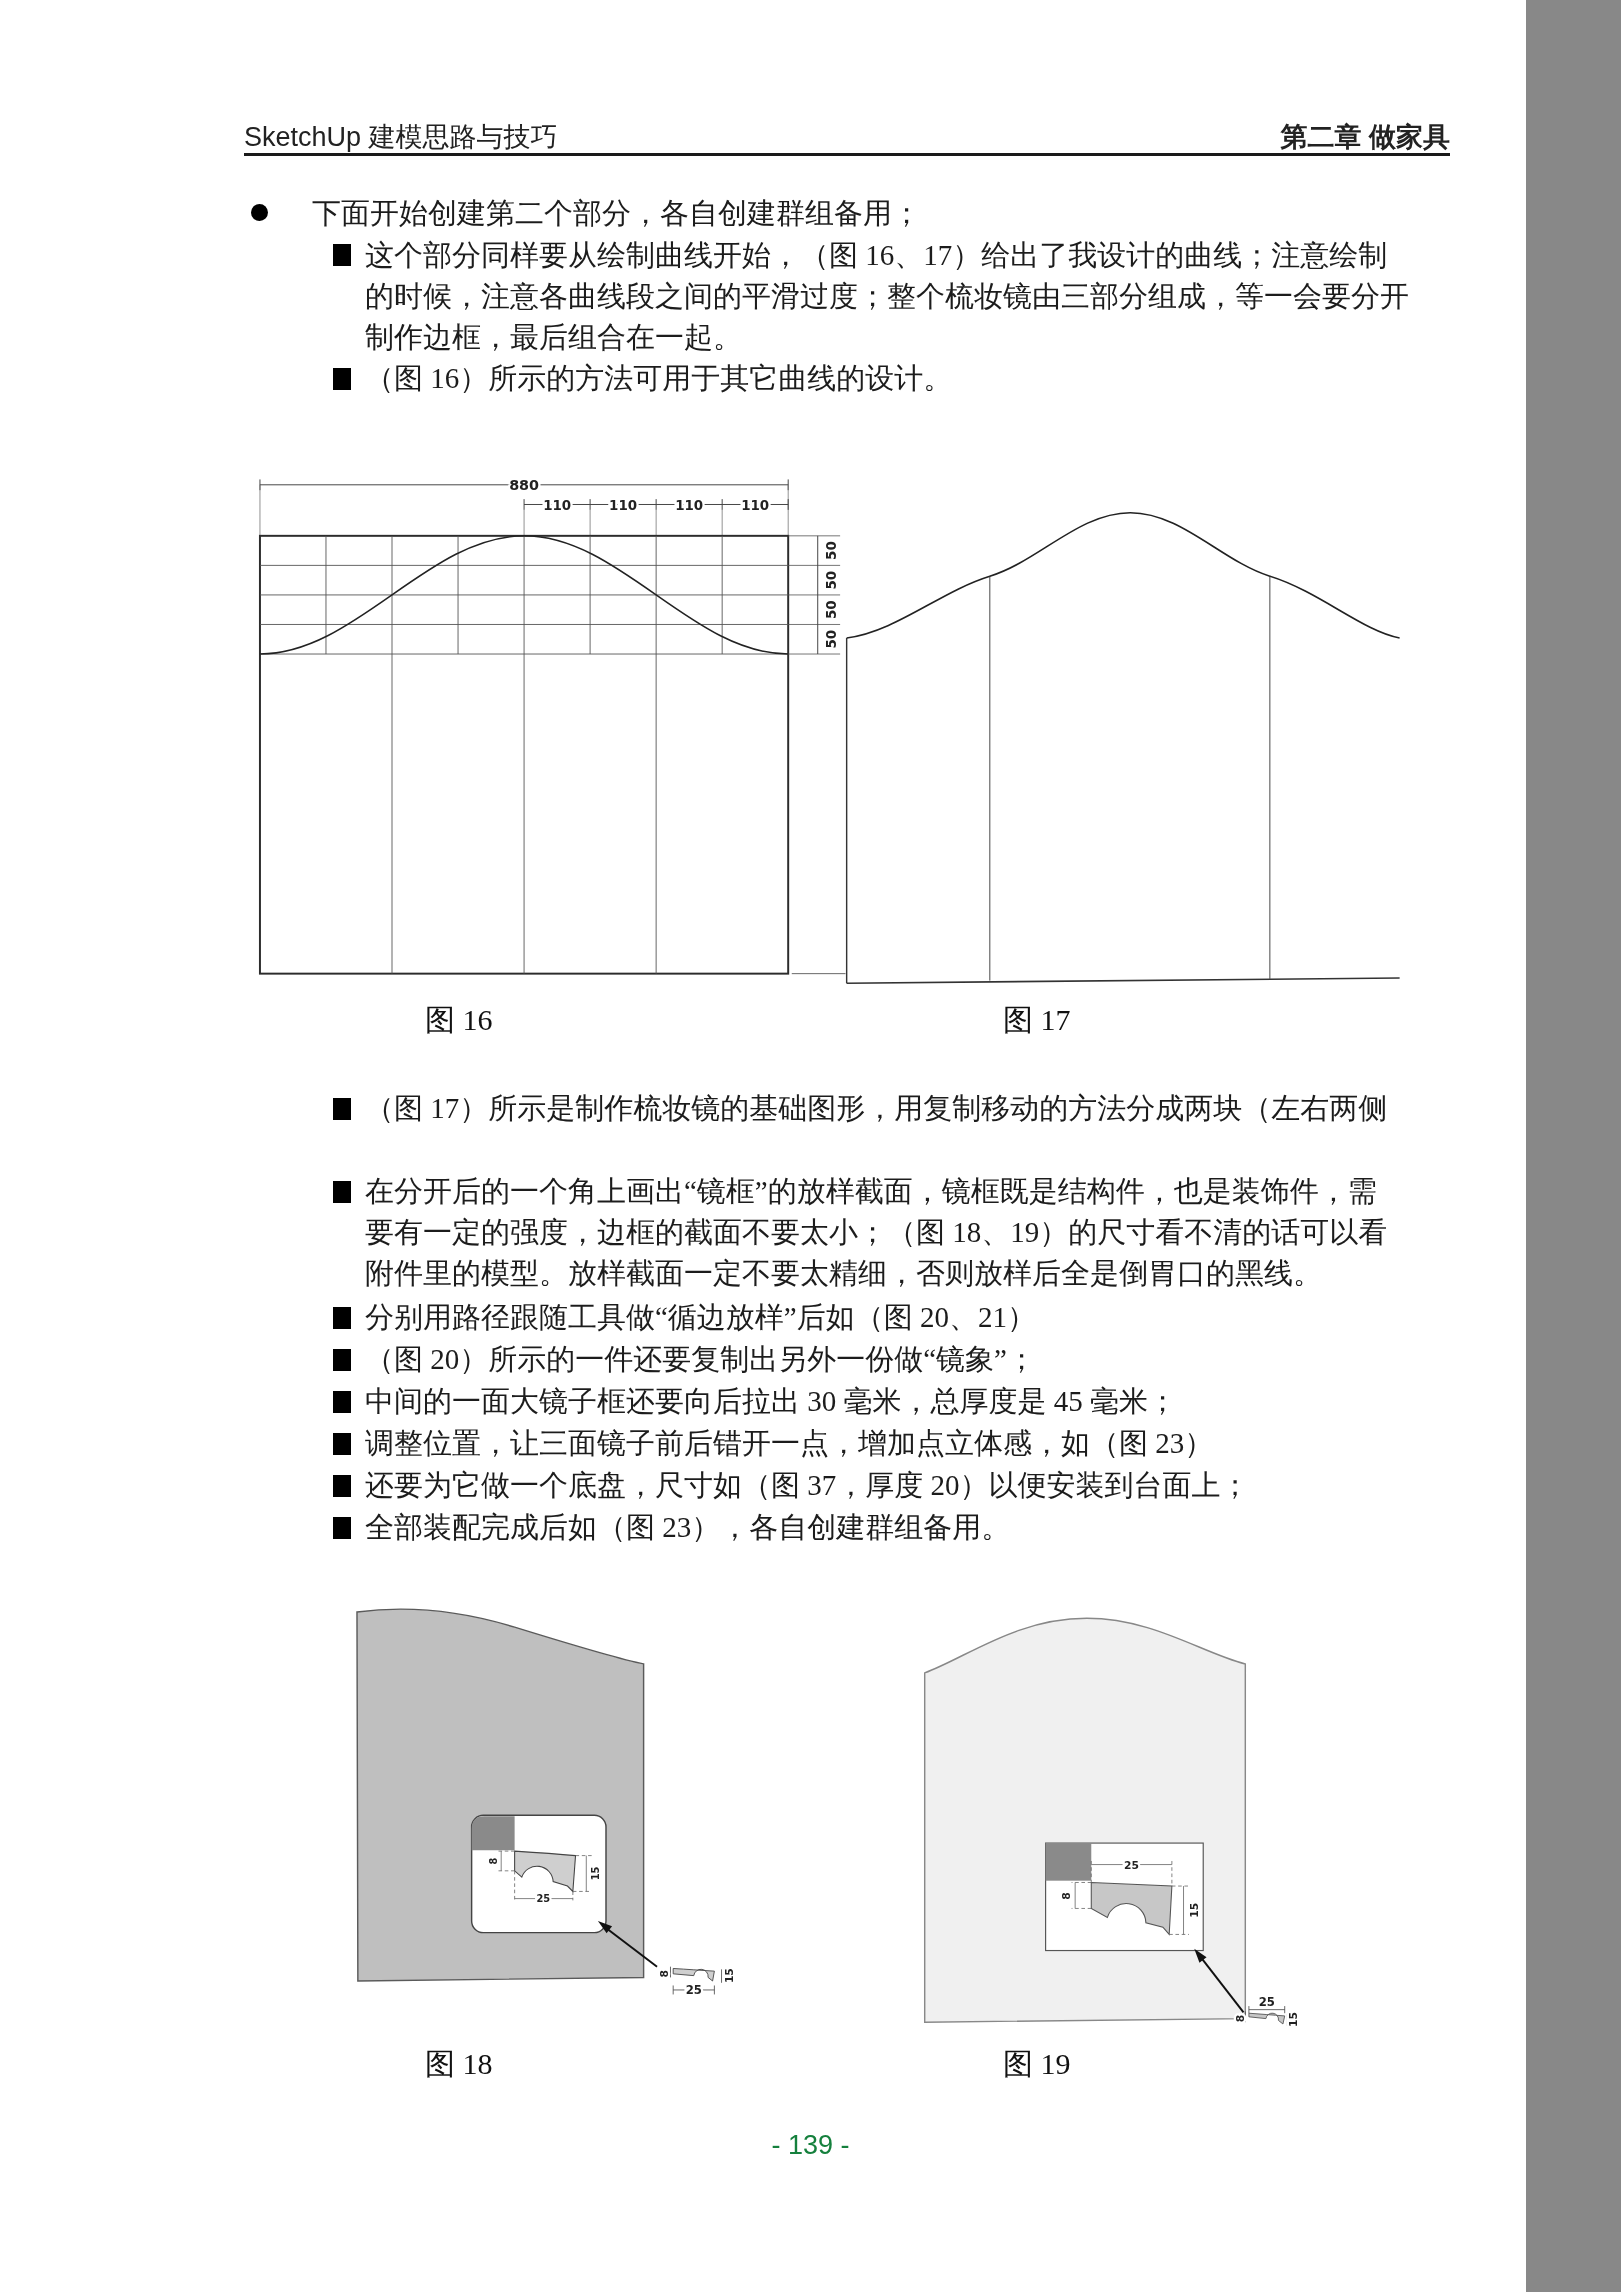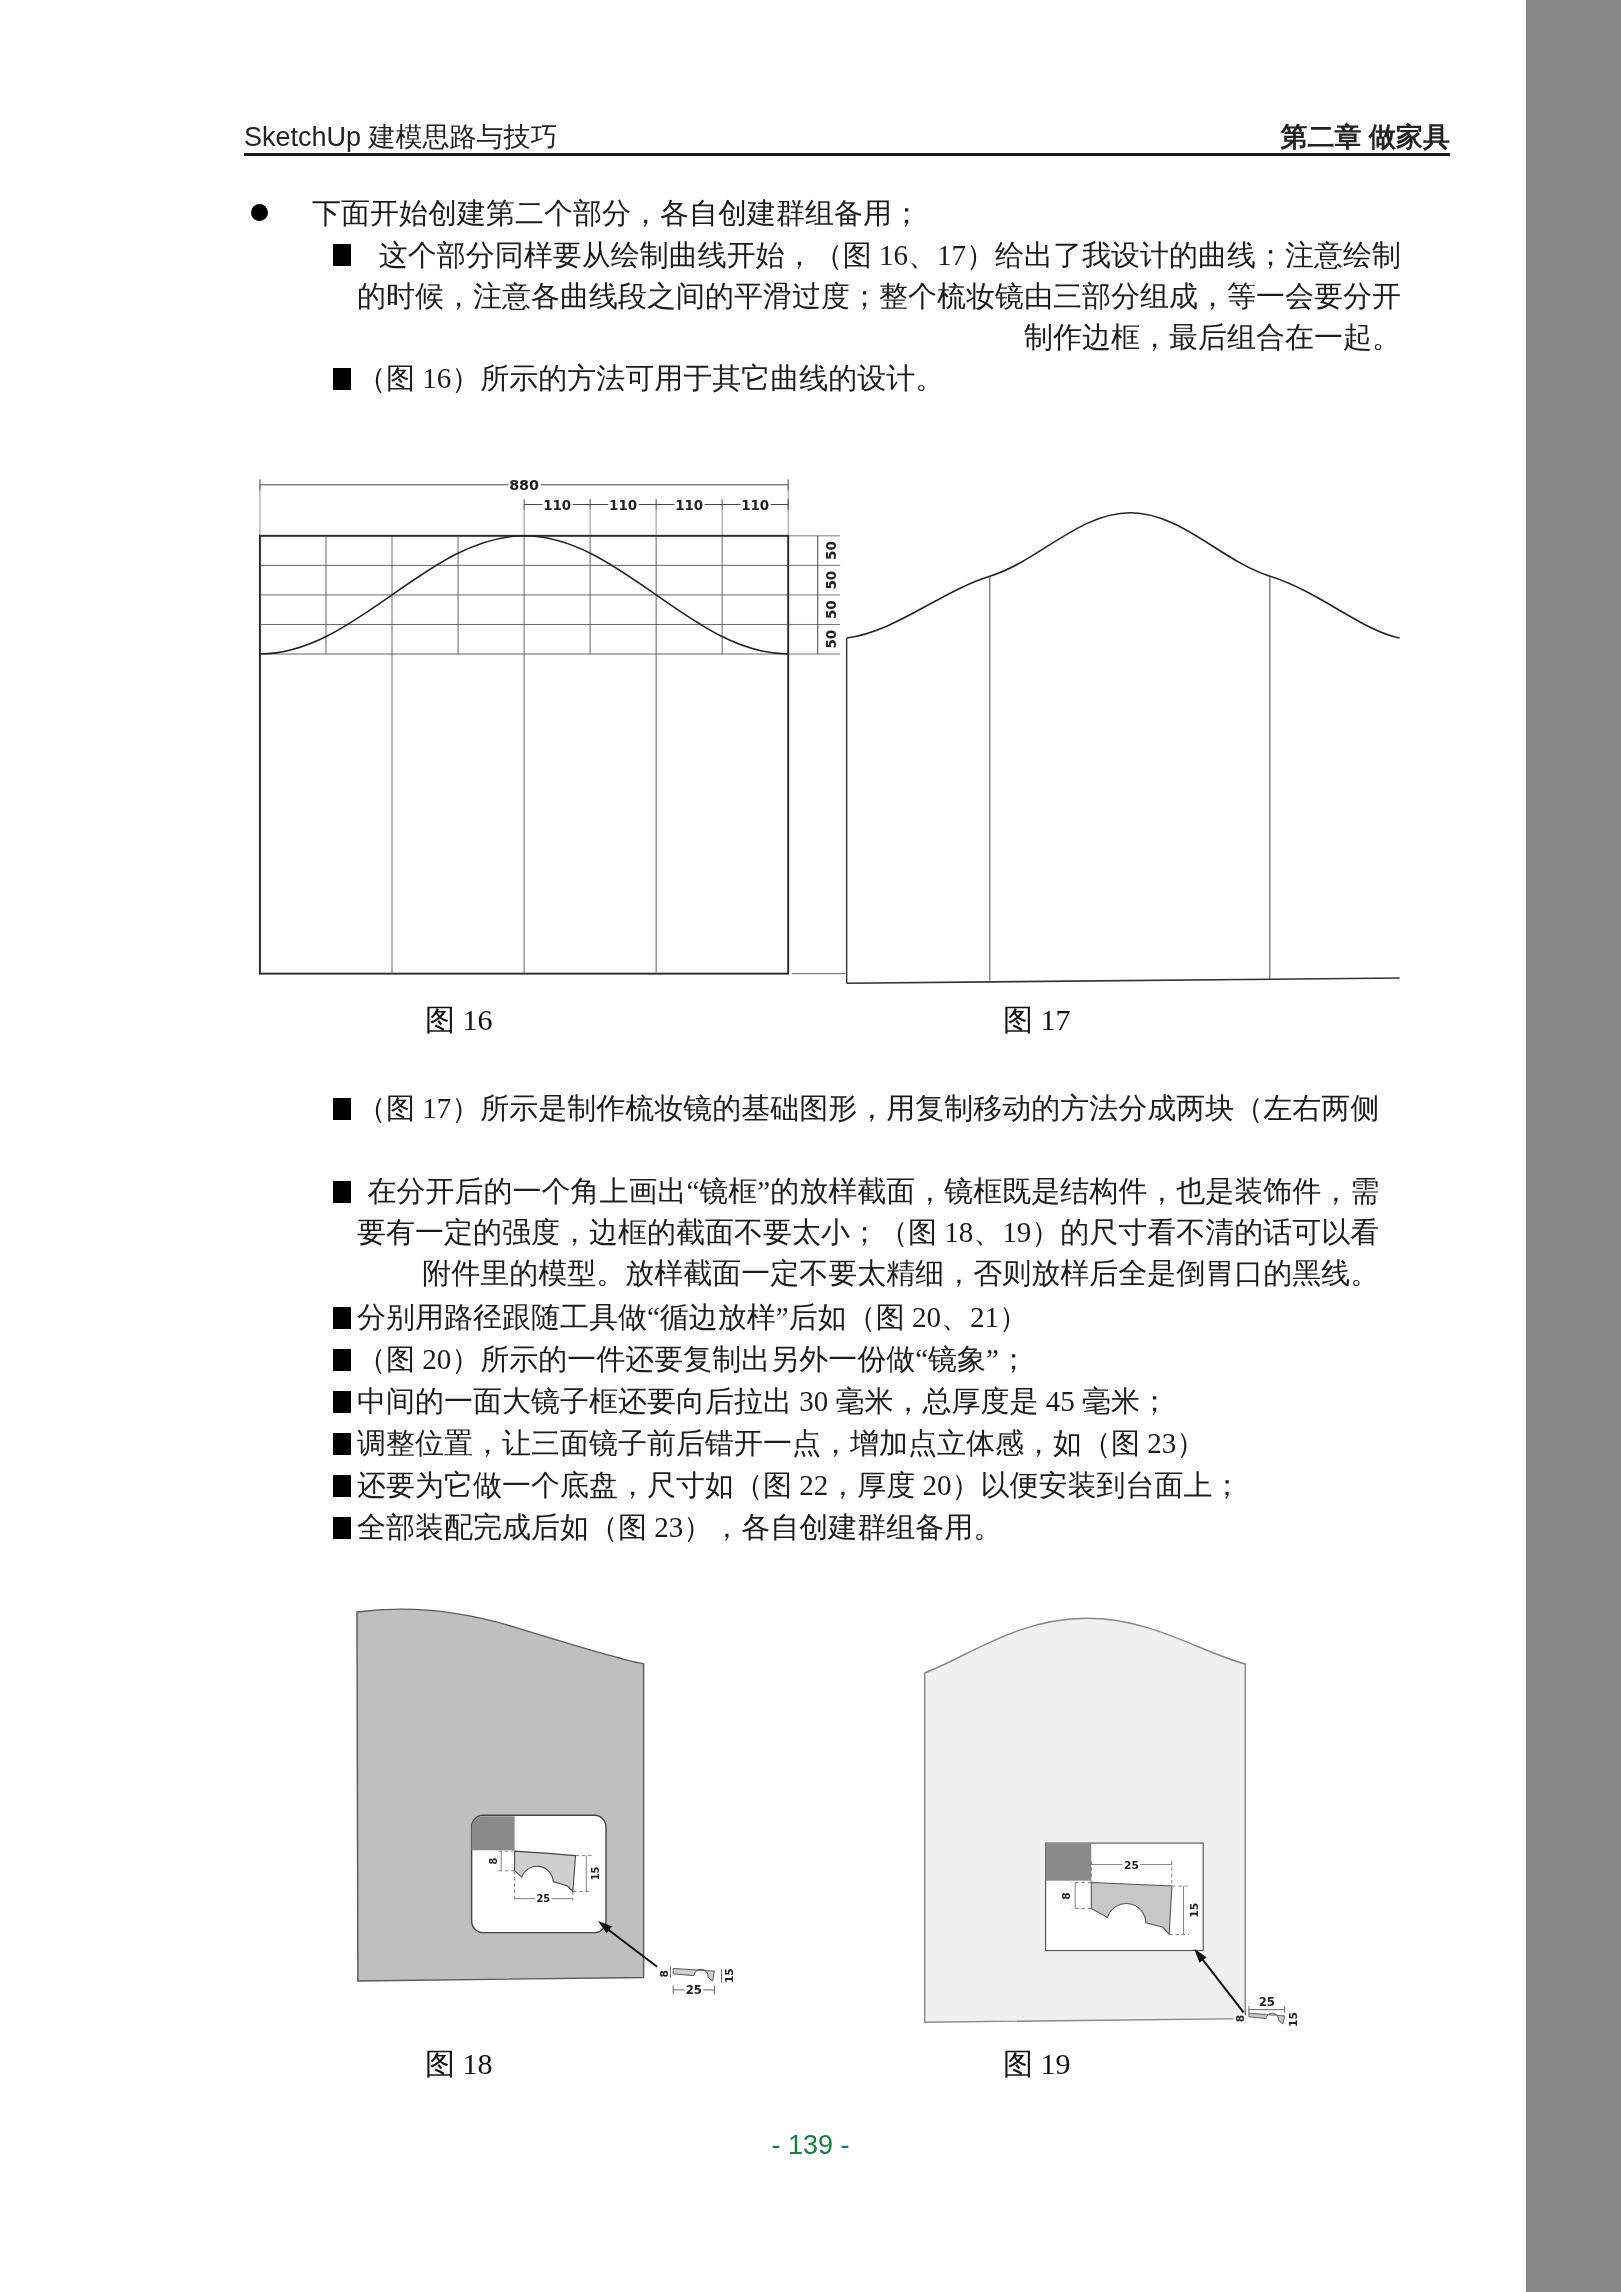--- a/index.html
+++ b/index.html
@@ -8,21 +8,21 @@
   .abs{position:absolute;}
   
   .hdr{position:absolute;top:119px;left:244px;width:1206px;display:flex;justify-content:space-between;
        font-family:"Liberation Sans","DejaVu Sans",sans-serif;font-size:27px;color:#222;}
   .hdr .chap{font-weight:600;}
   .hrule{position:absolute;top:153px;left:244px;width:1206px;height:2.7px;background:#1a1a1a;}
   
   .tline{font-size:29px;line-height:41px;white-space:nowrap;}
   .dot{position:absolute;width:17px;height:17px;border-radius:50%;background:#000;}
   .sq{position:absolute;width:18px;height:22.4px;background:#000;}
-  .item{position:absolute;left:357px;text-align:right;}
+  .item{position:absolute;left:365px;}
   .caption{position:absolute;width:197px;text-align:left;font-size:30px;color:#111;}
   .footer{position:absolute;top:2130px;left:676px;width:269px;text-align:center;
           font-family:"Liberation Sans","DejaVu Sans",sans-serif;font-size:27px;color:#15803d;}
   
   svg text.dim{font-family:"DejaVu Sans","Liberation Sans",sans-serif;font-weight:bold;fill:#222;
                paint-order:stroke;stroke:#ffffff;stroke-width:5px;text-anchor:middle;}
   svg line,svg path,svg rect,svg polyline{vector-effect:none;}
 </style>
 </head>
 <body>
@@ -146,21 +146,21 @@
   <div class="sq" style="top:1391px;left:333px;"></div>
   <div class="item" style="top:1381px;">
     <div class="tline">中间的一面大镜子框还要向后拉出 30 毫米，总厚度是 45 毫米；</div>
   </div>
   <div class="sq" style="top:1433px;left:333px;"></div>
   <div class="item" style="top:1423px;">
     <div class="tline">调整位置，让三面镜子前后错开一点，增加点立体感，如（图 23）</div>
   </div>
   <div class="sq" style="top:1475px;left:333px;"></div>
   <div class="item" style="top:1465px;">
-    <div class="tline">还要为它做一个底盘，尺寸如（图 22，厚度 20）以便安装到台面上；</div>
+    <div class="tline">还要为它做一个底盘，尺寸如（图 37，厚度 20）以便安装到台面上；</div>
   </div>
   <div class="sq" style="top:1517px;left:333px;"></div>
   <div class="item" style="top:1507px;">
     <div class="tline">全部装配完成后如（图 23），各自创建群组备用。</div>
   </div>
 
   <svg class="abs" style="top:1594px;left:331px;" width="421" height="439" viewBox="370 1780 470 490">
     <path d="M399,1800 C460,1792 520,1800 575,1817 C630,1834 692,1853 719,1858
              L719,2208 L400,2212 Z" fill="#bfbfbf" stroke="#5a5a5a" stroke-width="1.6"></path>
     <rect x="527" y="2027" width="150" height="131" rx="13" fill="#ffffff" stroke="#444" stroke-width="1.6"></rect>

